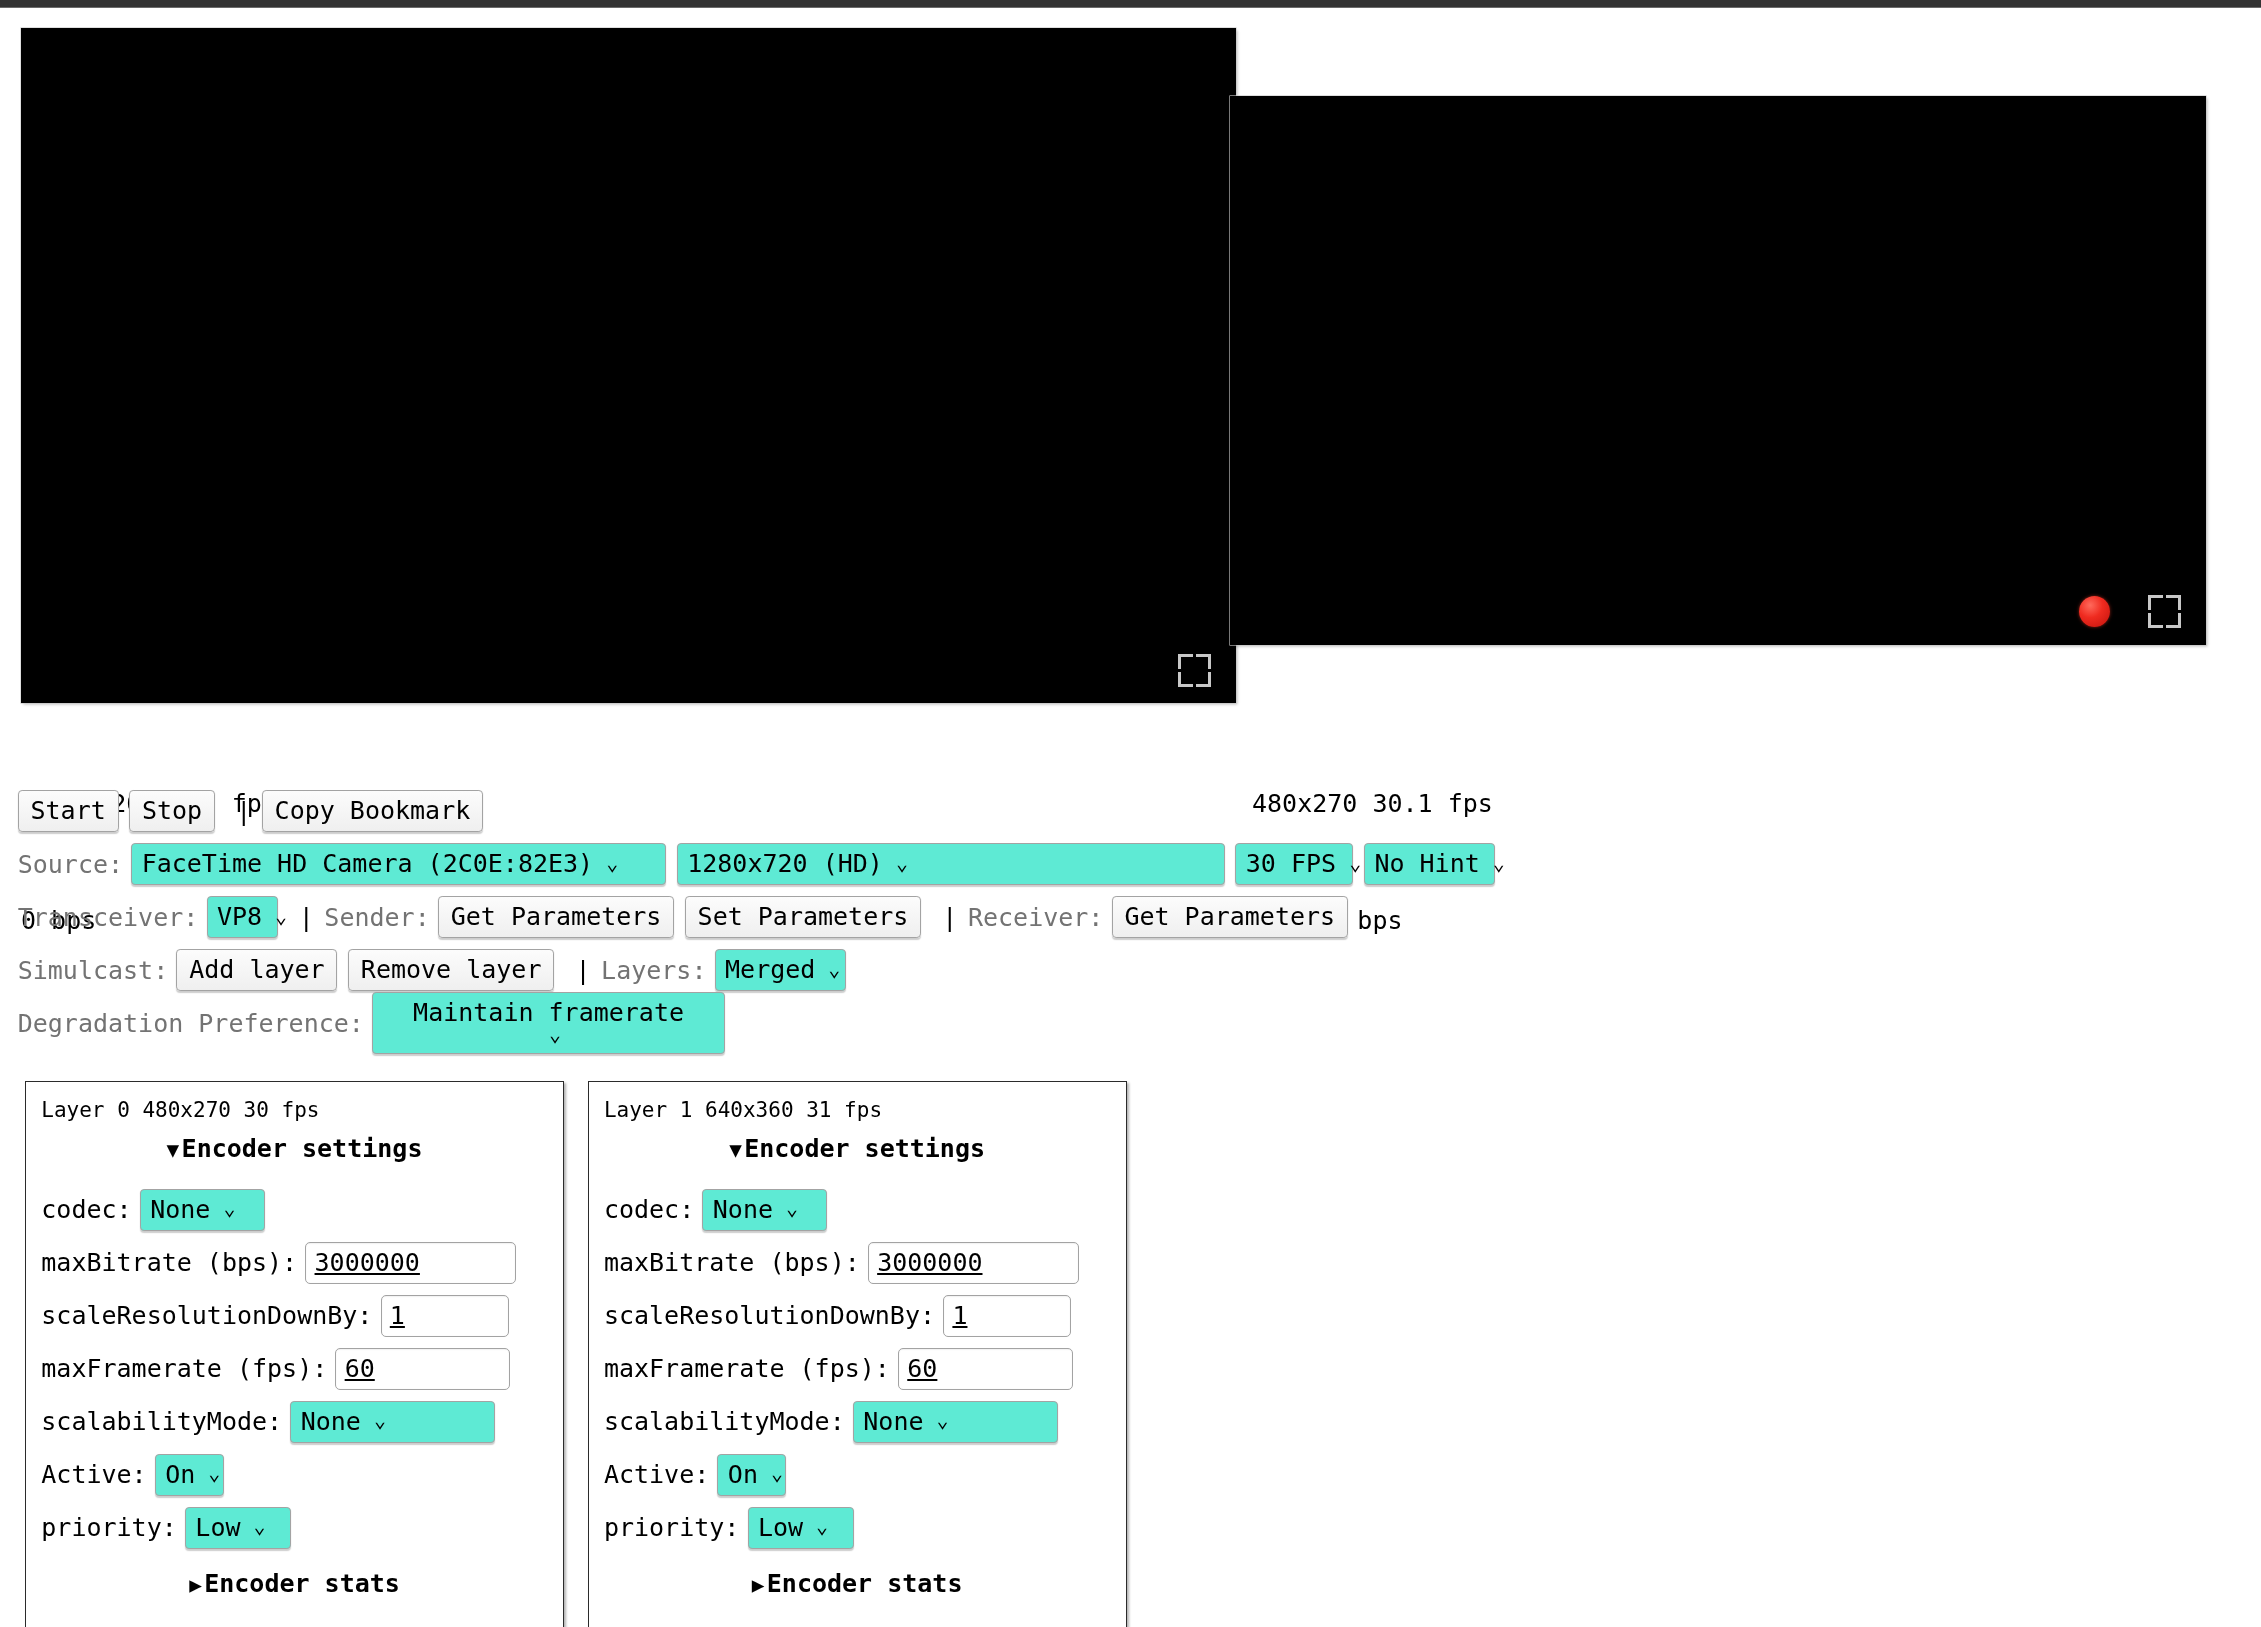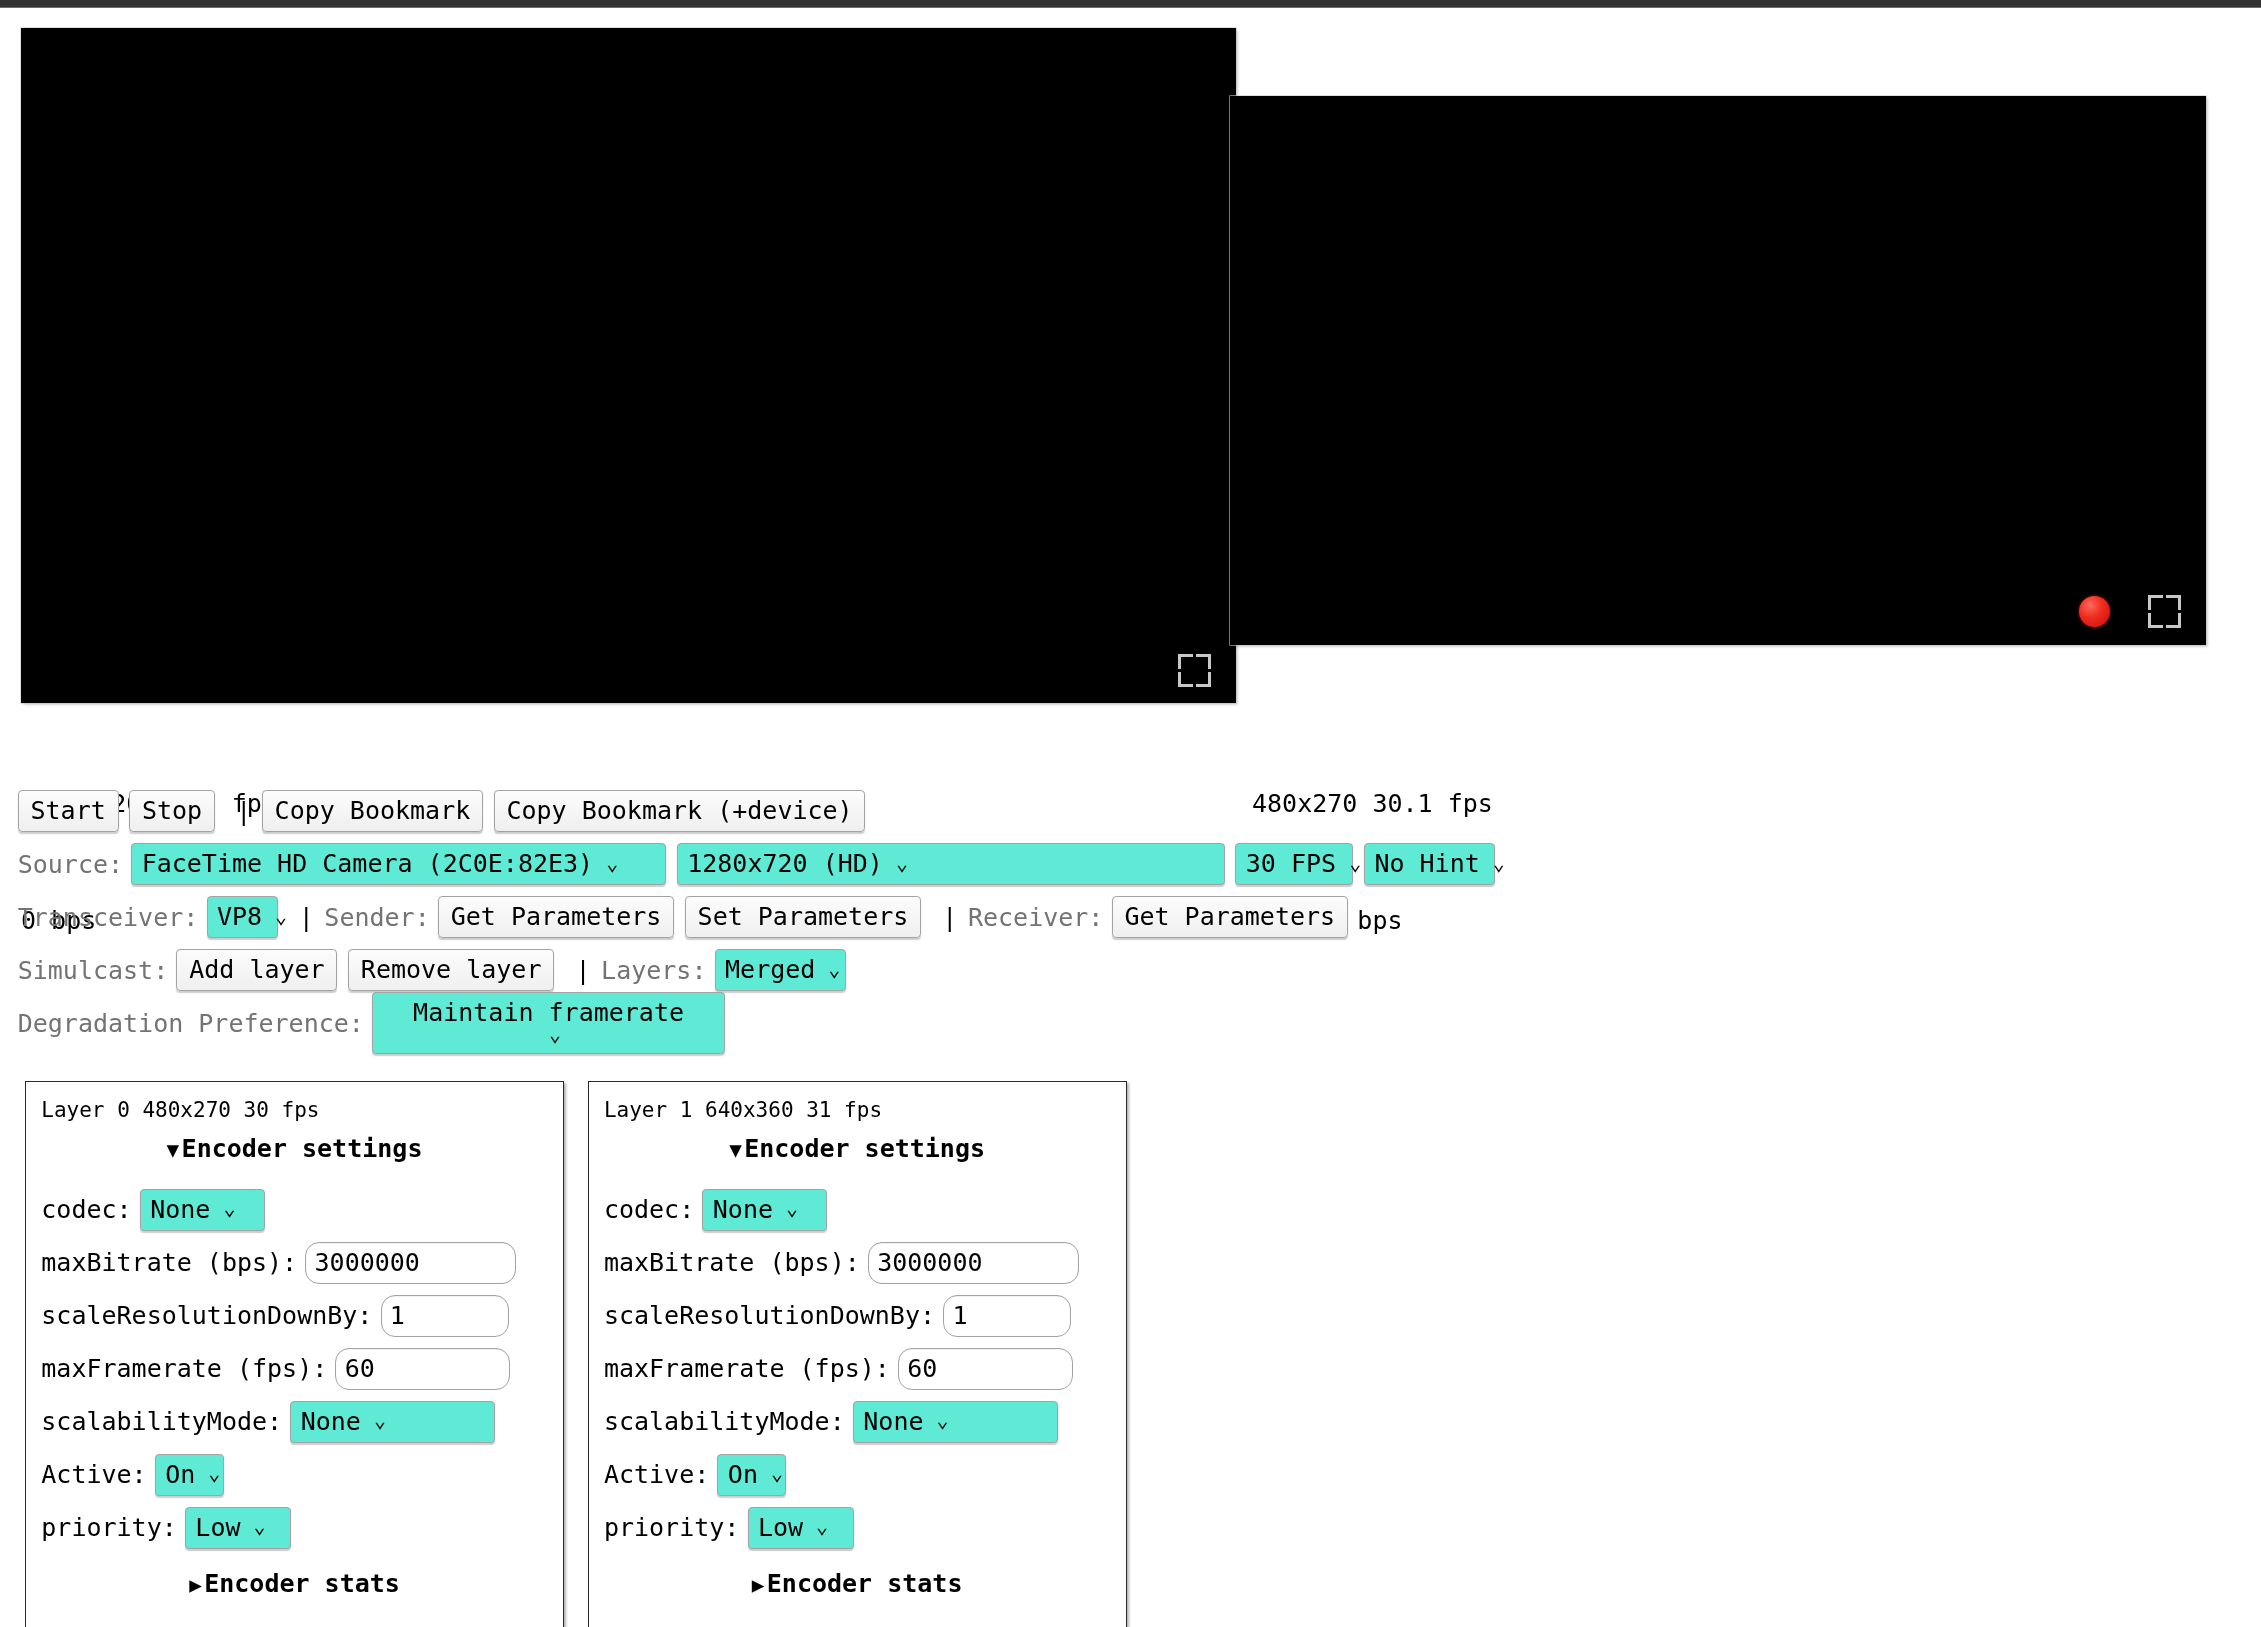--- a/index.html
+++ b/index.html
@@ -159,26 +159,27 @@
     font-size: 20px;
     line-height: 1;
     transform: translateY(-1.2px);
   }
   .txt {
     font-family: "DejaVu Sans Mono", "Liberation Mono", monospace;
     font-size: 25px;
     line-height: 1;
     background: #ffffff;
     border: 0.6px solid #a3a3a3;
-    border-radius: 14px;
+    border-radius: 5px;
     color: #000000;
     padding: 7px 8.2px 8.2px 8.2px;
     box-shadow: inset 0 0.6px 1.2px rgba(0,0,0,0.10);
     box-sizing: border-box;
     cursor: text;
+    text-decoration: underline;
   }
 
   #sel-source   { width: 535px; }
   #sel-res      { width: 548px; }
   #sel-fps      { width: 118px; }
   #sel-hint     { width: 131px; }
   #sel-codec    { width: 71px; }
   #sel-layers   { width: 131px; }
   #sel-degrad   { width: 353px; flex-direction: column; }
 
@@ -278,21 +279,20 @@
     </div>
   </div>
 
   <div id="controls">
 
     <div class="ctl-row">
       <button class="btn">Start</button>
       <button class="btn">Stop</button>
       <span class="sep">|</span>
       <button class="btn">Copy Bookmark</button>
-      <button class="btn">Copy Bookmark (+device)</button>
     </div>
 
     <div class="ctl-row">
       <span class="ctl-label">Source:</span>
       <span class="sel" id="sel-source">
         <span>FaceTime HD Camera (2C0E:82E3)</span>
         <span class="caret">⌄</span>
       </span>
       <span class="sel" id="sel-res">
         <span>1280x720 (HD)</span>

